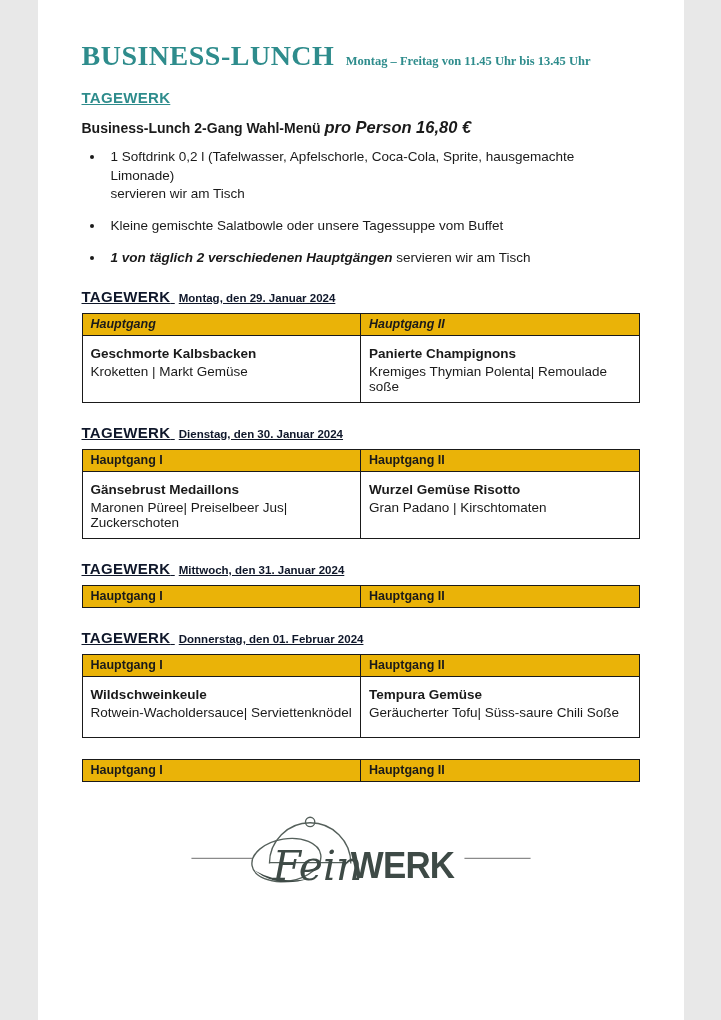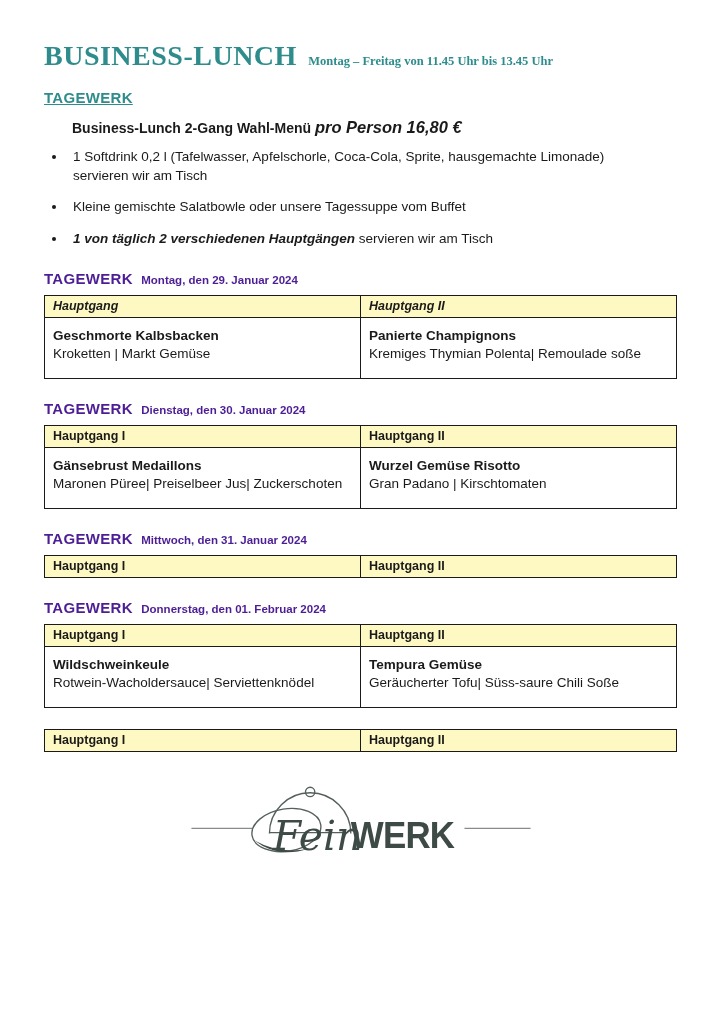--- a/index.html
+++ b/index.html
@@ -1,18 +1,18 @@
 <!DOCTYPE html>
 <html><head>
 <meta charset="utf-8">
 <style>
   * { margin: 0; padding: 0; box-sizing: border-box; }
   html, body { background: #e8e8e8; }
   .page {
-    width: 721px; height: 1020px;
+    width: 646px; height: 1020px;
     background: #ffffff;
     margin: 0 auto;
     font-family: "Liberation Sans", sans-serif;
     color: #1a1a1a;
     overflow: hidden;
     position: relative;
   }
   .content { padding: 40px 44px 0 44px; }
 
   
@@ -36,44 +36,44 @@
 
   
   .tagewerk-main {
     margin-top: 17px;
     font-size: 15px;
     font-weight: bold;
     color: #2E8C8C;
     text-decoration: underline;
     letter-spacing: 0.3px;
   }
-  .menu-line { margin-top: 12px; font-size: 14px; font-weight: bold; margin-left: 28px; }
+  .menu-line { margin-top: 12px; font-size: 14px; font-weight: bold; }
   .menu-line .price { font-style: italic; font-size: 16.5px; }
 
   ul.bullets { margin: 11px 0 0 23px; }
   ul.bullets li { margin-bottom: 13px; font-size: 13.5px; line-height: 1.38; padding-left: 6px; }
   .b { font-weight: normal; }
   .i { }
   .bi { font-weight: bold; font-style: italic; text-align: center; }
 
   
   .day-section { margin-top: 21px; }
-  .sec-heading { color: #4c1d95; }
+  .sec-heading { color: #0f172a; text-decoration: underline; }
   .sec-title { font-size: 15px; font-weight: bold; letter-spacing: 0.3px; }
   .sec-date  { font-size: 11.5px; font-weight: bold; margin-left: 4px; }
 
   table.menu-table {
     width: 100%;
     border-collapse: collapse;
     margin-top: 7px;
     border: 1px solid #1a1a1a;
   }
   table.menu-table th, table.menu-table td { border: 1px solid #1a1a1a; width: 50%; }
   table.menu-table th {
-    background: #fef9c3;
+    background: #eab308;
     text-align: left;
     font-size: 12.5px;
     font-weight: bold;
     padding: 3px 8px 4px 8px;
   }
   table.italic-header th { font-style: italic; }
   table.menu-table td {
     vertical-align: top;
     padding: 10px 8px 8px 8px;
     height: 61px;

